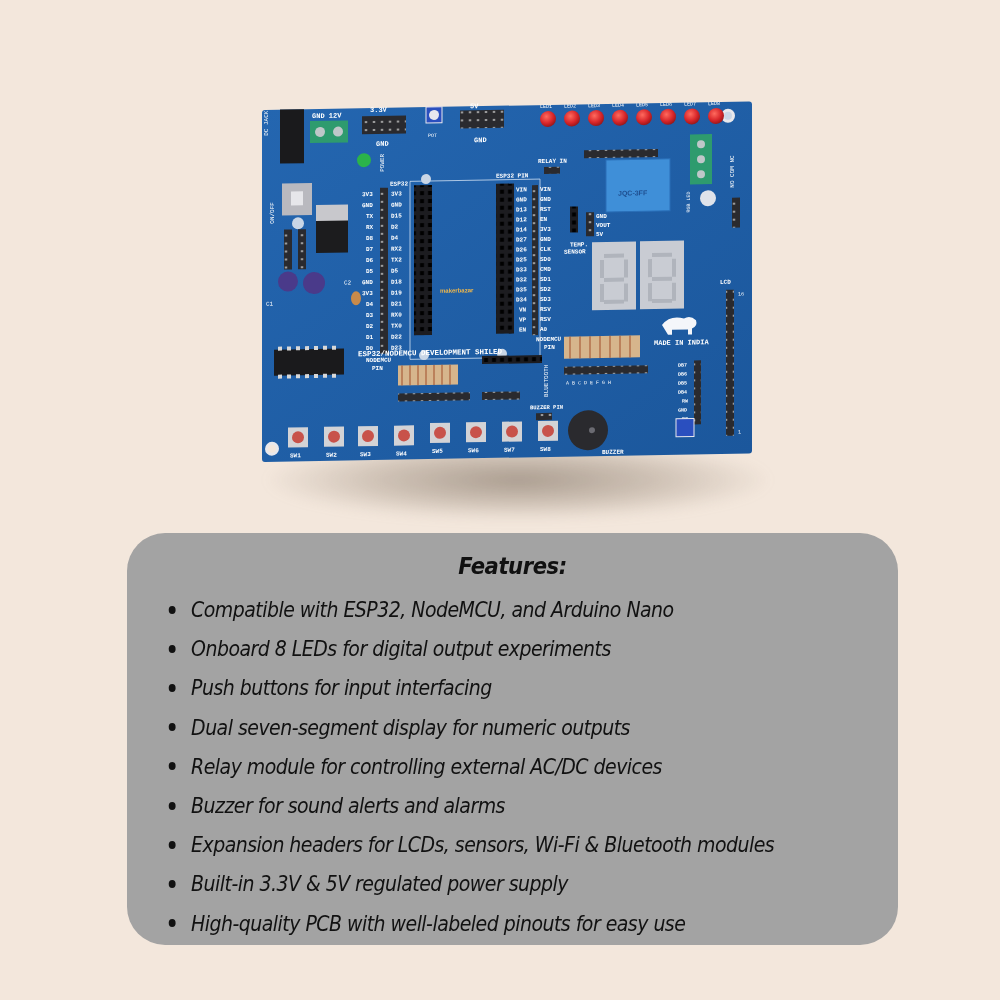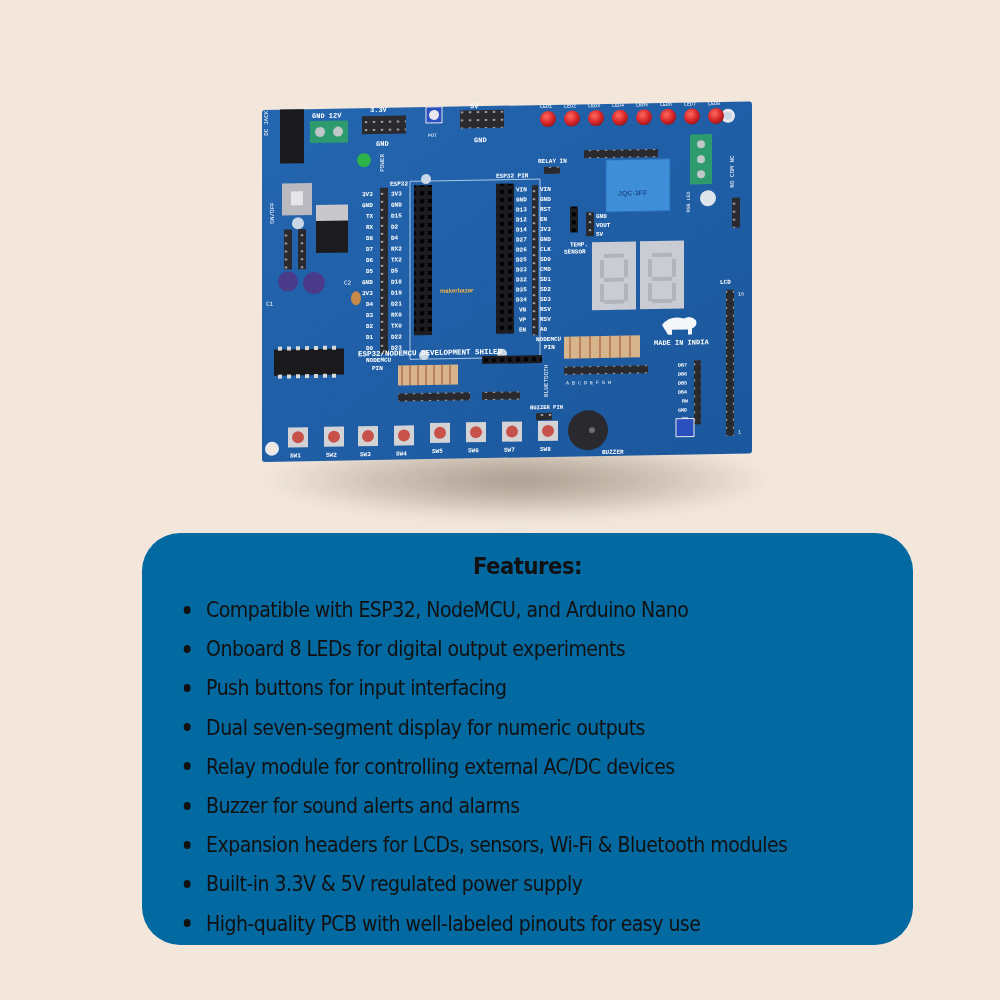--- a/index.html
+++ b/index.html
@@ -9,22 +9,22 @@
     font-family: "Liberation Sans", "DejaVu Sans", sans-serif;
   }
   .product-photo { position: absolute; left: 230px; top: 80px; width: 560px; height: 470px; }
   .board-shadow {
     position: absolute; left: 268px; top: 440px; width: 500px; height: 80px;
     background: radial-gradient(ellipse at center, rgba(110,95,80,0.55) 0%, rgba(140,125,110,0.35) 40%, rgba(243,231,220,0) 72%);
     filter: blur(6px);
   }
   .board { position: absolute; left: 258px; top: 96px; width: 500px; height: 370px; }
   .features-box {
-    position: absolute; left: 142px; top: 533px; width: 771px; height: 412px;
-    background: #0369a1; border-radius: 38px; box-sizing: border-box;
+    position: absolute; left: 127px; top: 533px; width: 771px; height: 412px;
+    background: #a3a3a3; border-radius: 38px; box-sizing: border-box; font-style: italic;
   }
   .features-title {
     position: absolute; left: 0; right: 0; top: 20px; text-align: center;
     font-family: "DejaVu Sans", sans-serif; font-weight: bold;
     font-size: 23px; color: #111; letter-spacing: -0.5px;
     transform: scaleX(0.92);
   }
   .features-list {
     position: absolute; left: 40px; top: 57px; margin: 0; padding: 0; list-style: none;
   }

